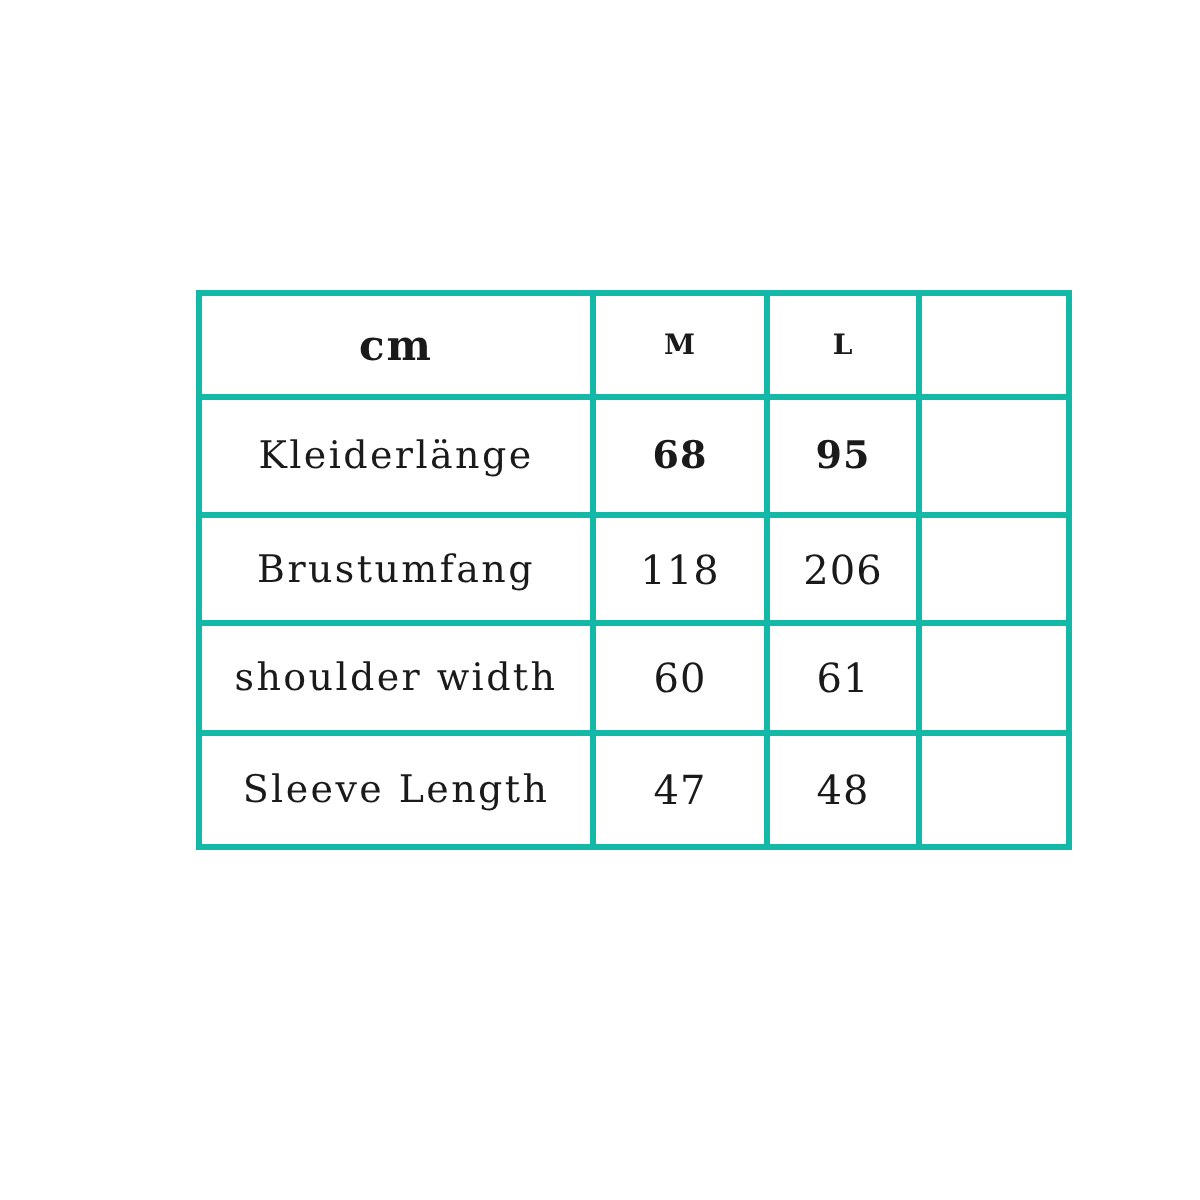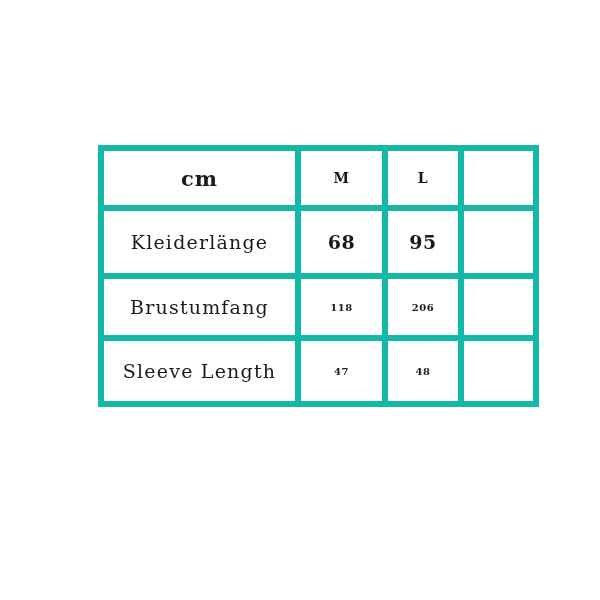--- a/index.html
+++ b/index.html
@@ -26,21 +26,21 @@
 
   table.size-chart {
     width: 435px;
     height: 262px;
     border-collapse: collapse;
     table-layout: fixed;
     background: #ffffff;
   }
 
   table.size-chart td {
-    border: 6px solid #14b8a6;
+    border: 3px solid #14b8a6;
     text-align: center;
     vertical-align: middle;
     color: #1a1a1a;
     padding: 0;
     background: #ffffff;
   }
 
   
   col.c-label { width: 197px; }
   col.c-m     { width: 87px; }
@@ -82,22 +82,22 @@
 
   
   .val-strong {
     font-size: 19px;
     font-weight: bold;
     letter-spacing: 0.5px;
   }
 
   
   .val {
-    font-size: 10px;
-    font-weight: bold;
+    font-size: 20px;
+    font-weight: normal;
     letter-spacing: 0.5px;
   }
 
   .empty-cell { font-size: 15px; }
 </style>
 </head>
 <body>
 
 <div class="size-chart-wrap">
   <table class="size-chart">
@@ -122,20 +122,26 @@
         <td class="empty-cell"></td>
       </tr>
 
       <tr class="r-2">
         <td class="measure-label">Brustumfang</td>
         <td class="val">118</td>
         <td class="val">206</td>
         <td class="empty-cell"></td>
       </tr>
 
+      <tr class="r-3">
+        <td class="measure-label">shoulder width</td>
+        <td class="val">60</td>
+        <td class="val">61</td>
+        <td class="empty-cell"></td>
+      </tr>
 
       <tr class="r-4">
         <td class="measure-label">Sleeve Length</td>
         <td class="val">47</td>
         <td class="val">48</td>
         <td class="empty-cell"></td>
       </tr>
     </tbody>
   </table>
 </div>

